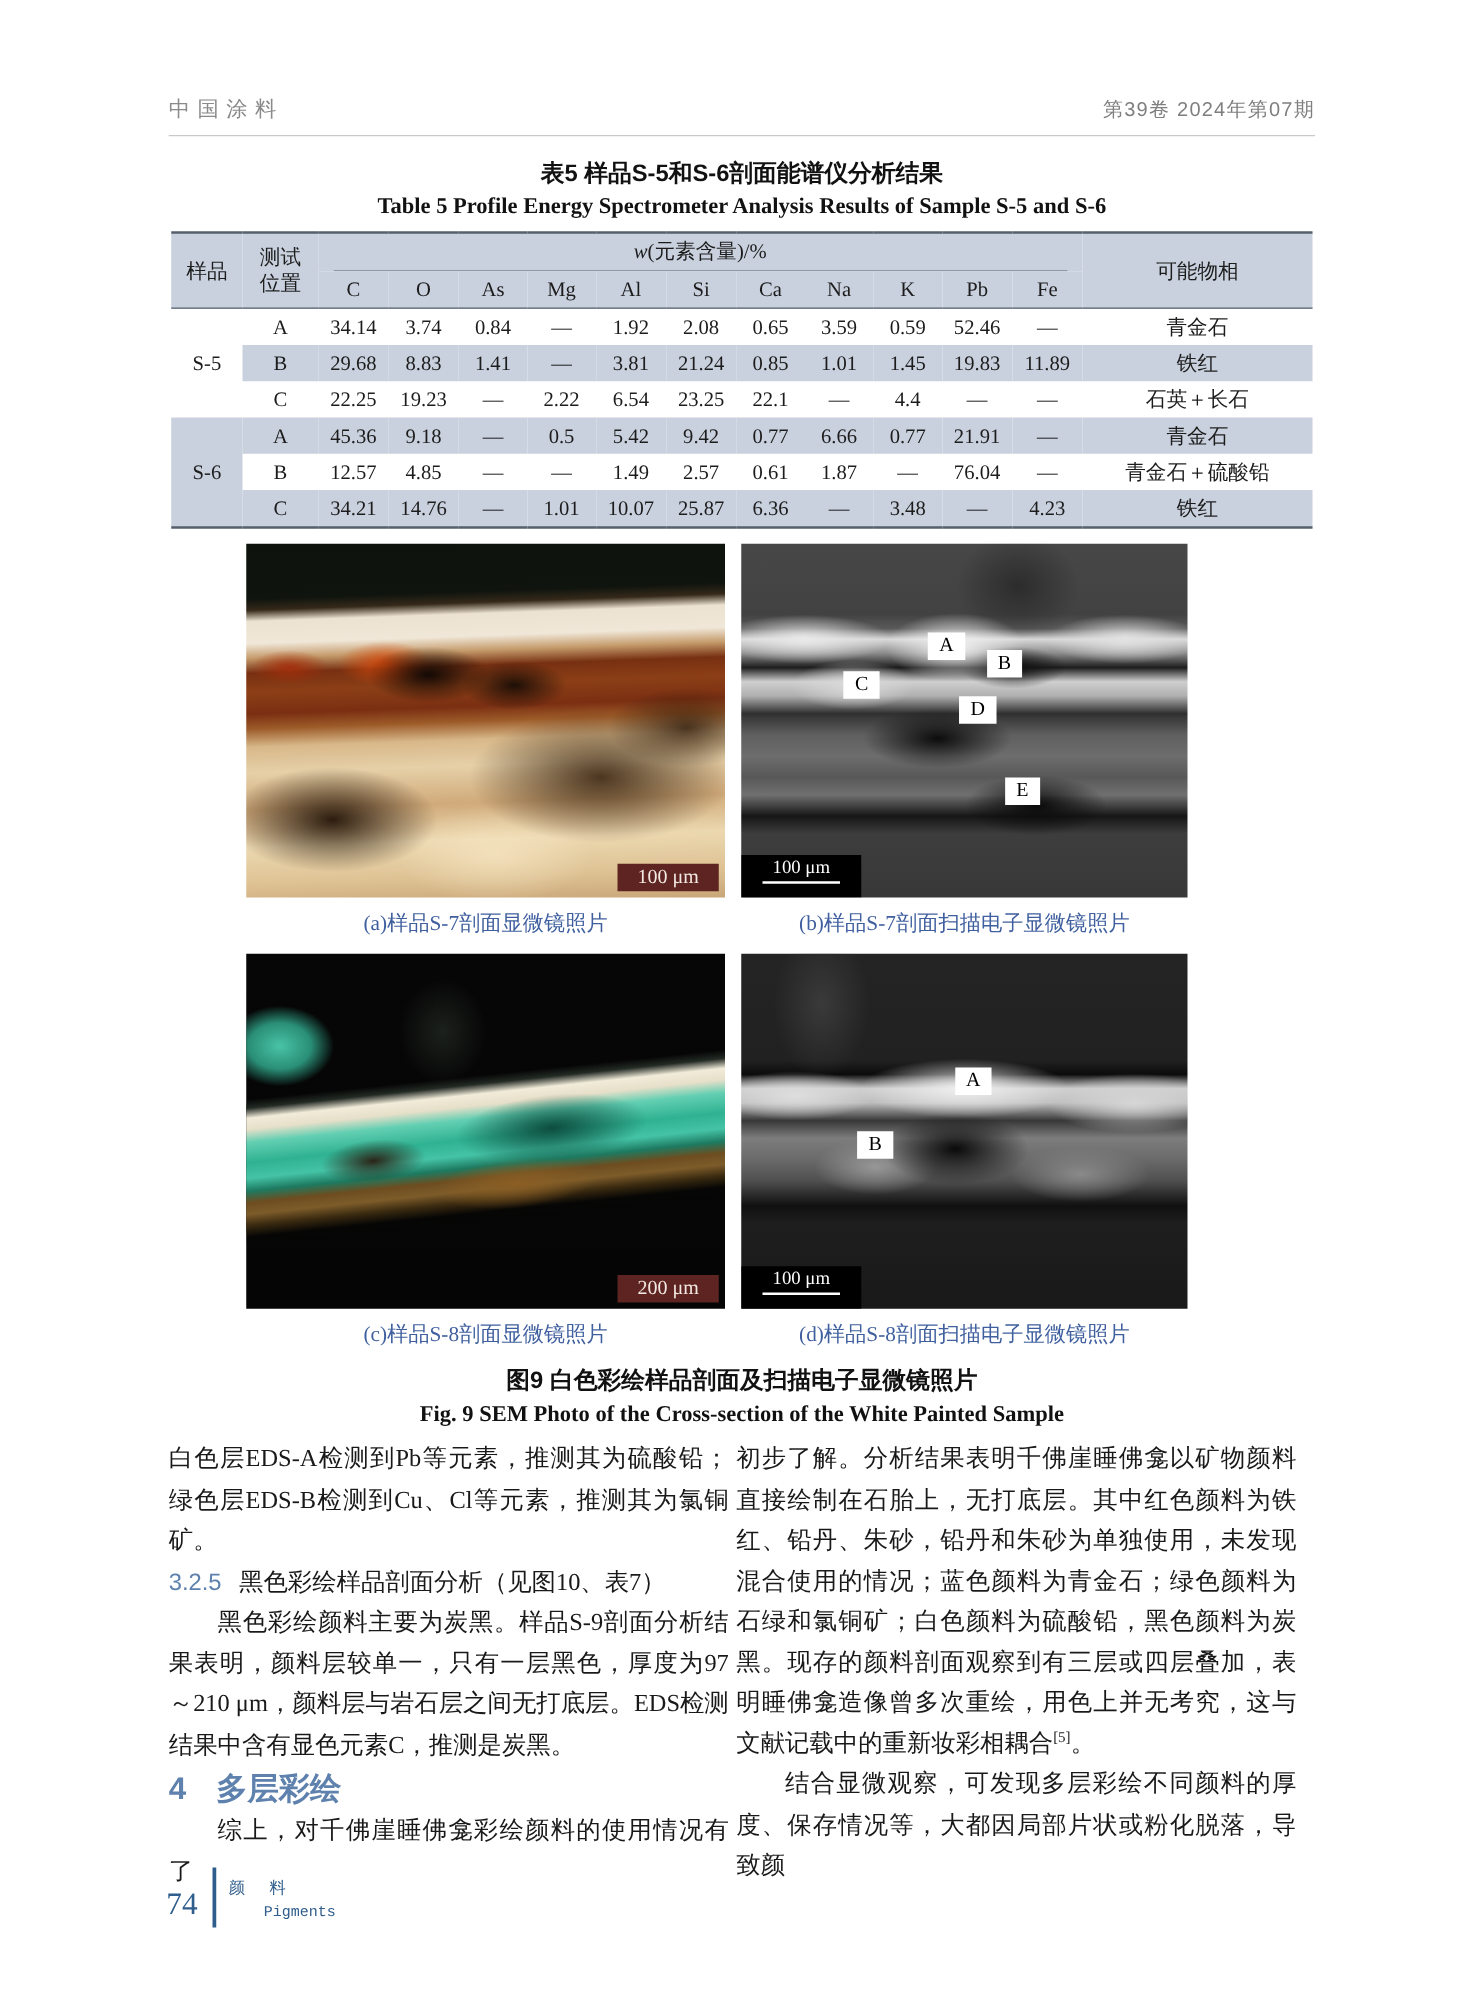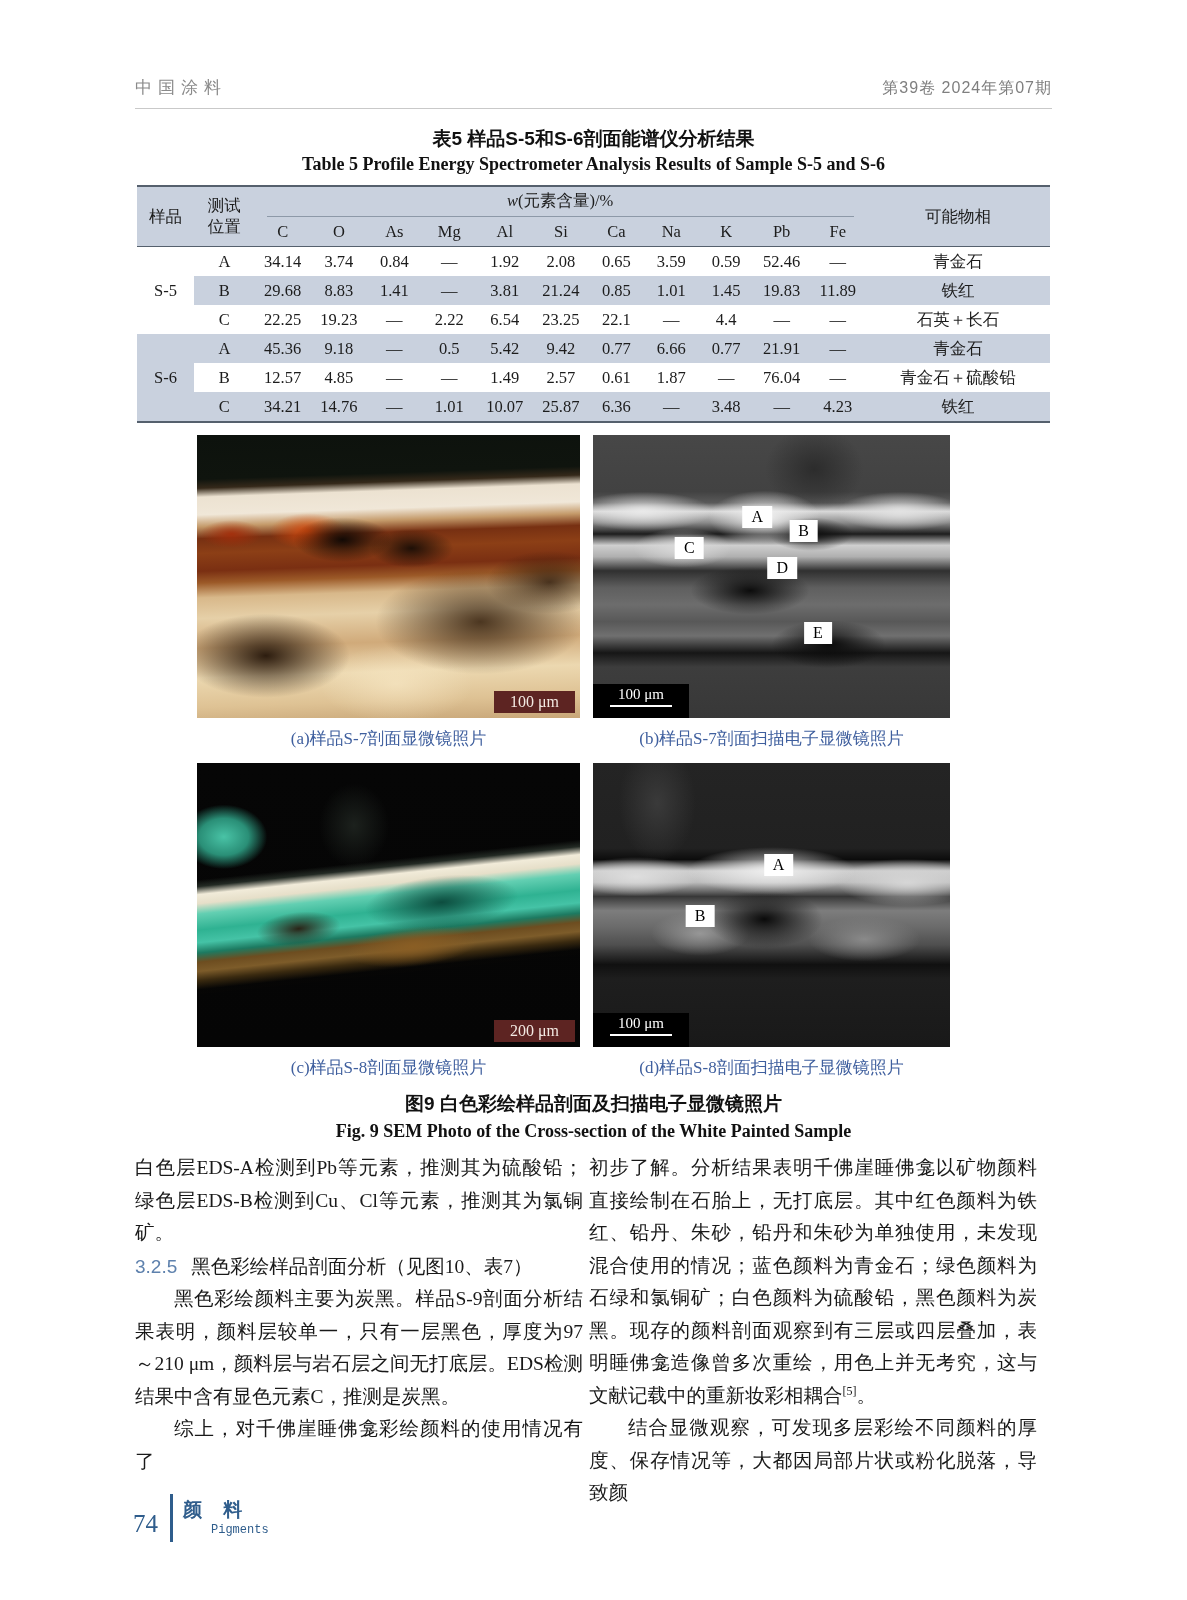--- a/index.html
+++ b/index.html
@@ -102,21 +102,21 @@
   .subsec .num{color:#5e81ad;margin-right:14px;font-size:19px;}
   .subsec .txt{font-family:"Liberation Serif", serif;color:#191919;margin-top:16px;}
   .sec-head{margin:16px 0 10px 0;font-family:"Liberation Sans", sans-serif;font-weight:bold;
       color:#5e81ad;font-size:25px;line-height:36px;}
   .sec-head .num{margin-right:24px;}
   sup{font-size:12px;line-height:0;}
   
   .footer{position:absolute;left:133px;top:1494px;display:flex;align-items:center;color:#2f5d8c;}
   .footer .pageno{font-size:25px;font-family:"Liberation Serif", serif;margin-right:12px;margin-top:12px;}
   .footer .bar{width:3px;height:48px;background:#2f5d8c;margin-right:10px;}
-  .footer .sec-zh{font-family:"Liberation Sans", sans-serif;font-weight:bold;font-size:19px;
+  .footer .sec-zh{font-family:"Liberation Sans", sans-serif;font-weight:normal;font-size:13px;
       letter-spacing:8px;line-height:24px;}
   .footer .sec-en{font-family:Liberation Mono, monospace;font-size:12px;line-height:16px;margin-left:28px;}
 </style>
 </head>
 <body>
 
 <div class="page">
 
   <div class="running-head">
     <span class="journal-name">中国涂料</span>
@@ -287,20 +287,21 @@
 
     <div class="fig-main-zh">图9   白色彩绘样品剖面及扫描电子显微镜照片</div>
     <div class="fig-main-en">Fig. 9   SEM Photo of the Cross-section of the White Painted Sample</div>
   </div>
 
   <div class="body-cols">
     <div class="col">
       <p>白色层EDS-A检测到Pb等元素，推测其为硫酸铅；绿色层EDS-B检测到Cu、Cl等元素，推测其为氯铜矿。</p>
       <p class="subsec"><span class="num">3.2.5</span><span class="txt">黑色彩绘样品剖面分析（见图10、表7）</span></p>
       <p class="indent">黑色彩绘颜料主要为炭黑。样品S-9剖面分析结果表明，颜料层较单一，只有一层黑色，厚度为97～210 μm，颜料层与岩石层之间无打底层。EDS检测结果中含有显色元素C，推测是炭黑。</p>
+      <p class="sec-head"><span class="num">4</span><span>多层彩绘</span></p>
       <p class="indent">综上，对千佛崖睡佛龛彩绘颜料的使用情况有了</p>
     </div>
     <div class="col">
       <p><span>初步了解。分析结果表明千佛崖睡佛龛以矿物颜料直接绘制在石胎上，无打底层。其中红色颜料为铁红、铅丹、朱砂，铅丹和朱砂为单独使用，未发现混合使用的情况；蓝色颜料为青金石；绿色颜料为石绿和氯铜矿；白色颜料为硫酸铅，黑色颜料为炭黑。现存的颜料剖面观察到有三层或四层叠加，表明睡佛龛造像曾多次重绘，用色上并无考究，这与文献记载中的重新妆彩相耦合</span><sup>[5]</sup><span>。</span></p>
       <p class="indent">结合显微观察，可发现多层彩绘不同颜料的厚度、保存情况等，大都因局部片状或粉化脱落，导致颜</p>
     </div>
   </div>
 
   <div class="footer">
     <span class="pageno">74</span>

